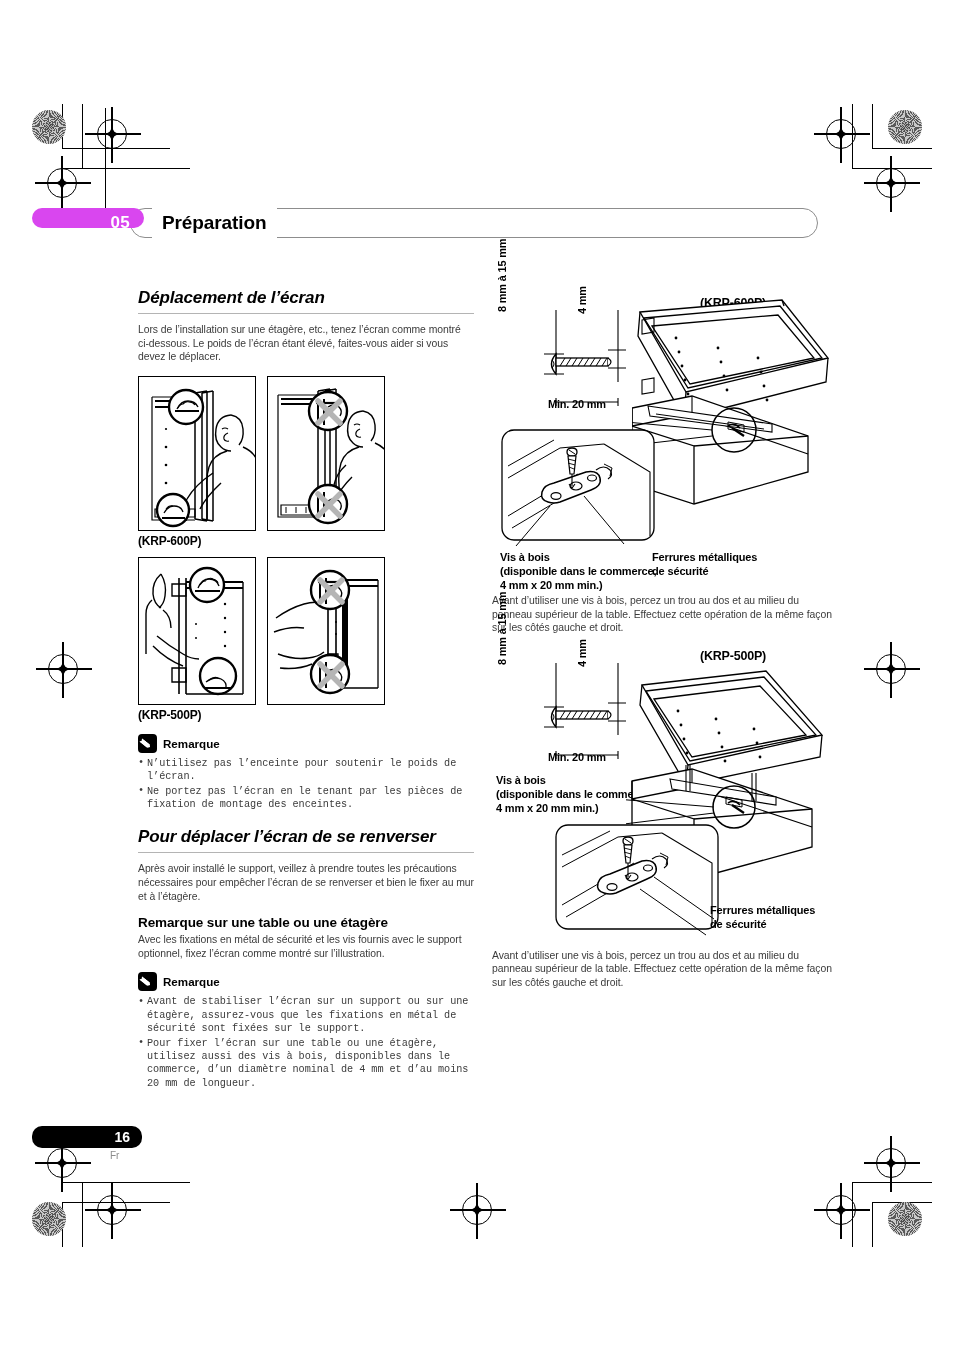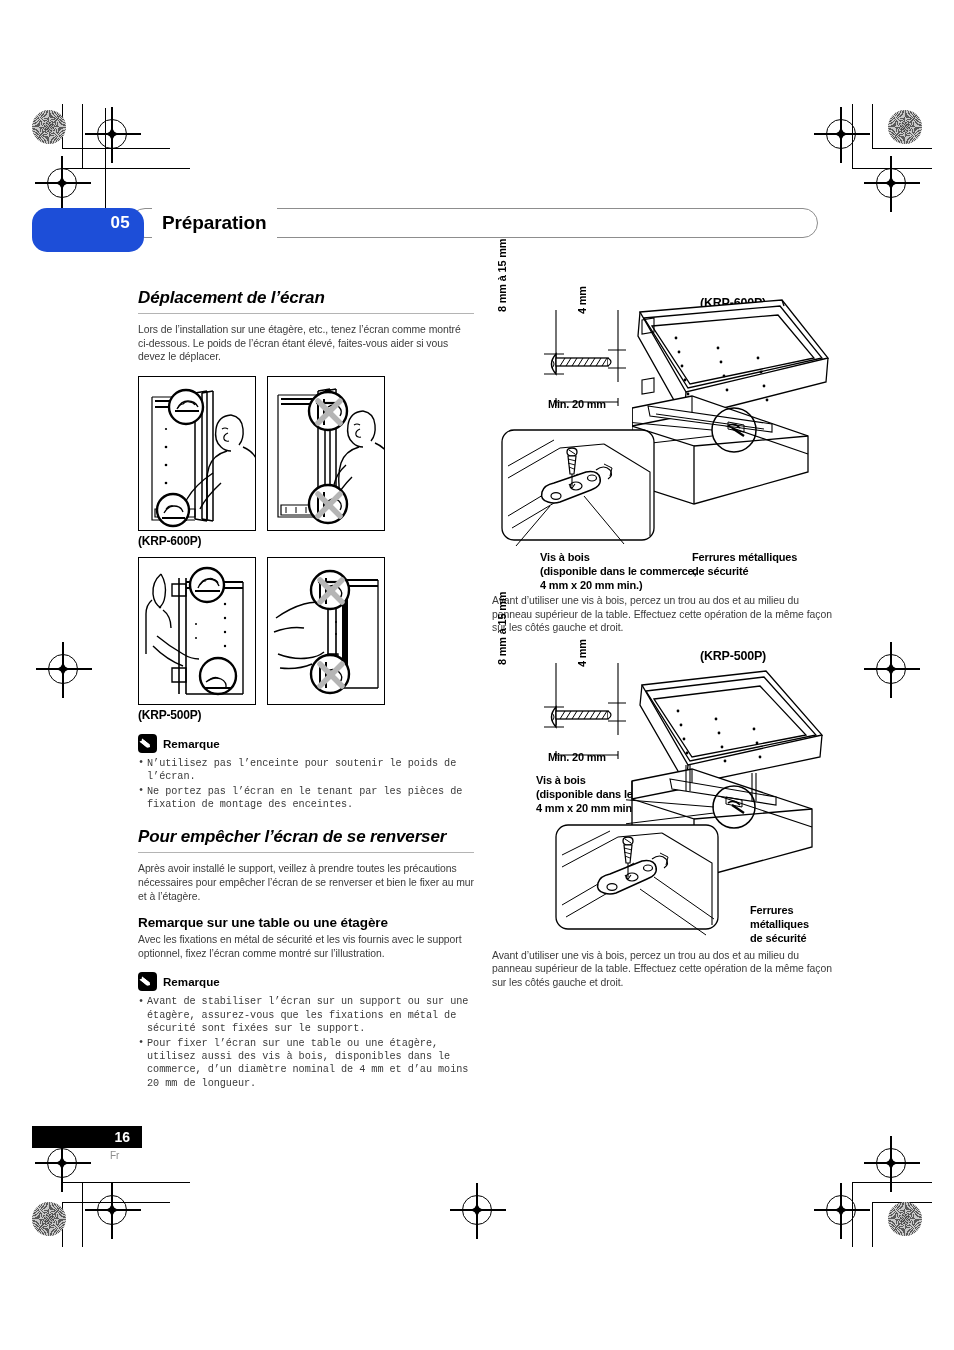--- a/index.html
+++ b/index.html
@@ -59,22 +59,22 @@
 
   
   .chapter-bar {
     position: absolute;
     left: 32px; top: 208px;
     width: 786px; height: 30px;
   }
   .chapter-num {
     position: absolute;
     left: 0; top: 0;
-    width: 112px; height: 44px;
-    background: #1d4ed8;
+    width: 112px; height: 20px;
+    background: #d946ef;
     border-radius: 15px;
     color: #fff;
     font-weight: bold;
     font-size: 17px;
     line-height: 30px;
     text-align: right;
     padding-right: 14px;
     box-sizing: border-box;
     letter-spacing: .3px;
   }
@@ -198,21 +198,20 @@
     margin-top: 3px;
     letter-spacing: -.2px;
   }
 
   
   .fig-caption {
     font-size: 11.6px;
     font-weight: bold;
     line-height: 14.5px;
     letter-spacing: -.15px;
-    margin-left: 40px;
   }
   .fig-caption.small { font-size: 11px; line-height: 14px; }
   .dim-label {
     font-size: 11px;
     font-weight: bold;
     letter-spacing: -.2px;
     white-space: nowrap;
   }
   .dim-vert {
     transform: rotate(-90deg);
@@ -224,21 +223,21 @@
     font-weight: bold;
     letter-spacing: -.2px;
   }
 
   
   .footer-pill {
     position: absolute;
     left: 32px; top: 1126px;
     width: 110px; height: 22px;
     background: #000;
-    border-radius: 0;
+    border-radius: 10px;
     color: #fff;
     font-size: 14px;
     font-weight: bold;
     line-height: 22px;
     text-align: right;
     padding-right: 12px;
     box-sizing: border-box;
   }
   .footer-lang {
     position: absolute;
@@ -512,21 +511,21 @@
       <div class="note-head">
         <span class="pencil-icon"></span>
         <span class="note-title">Remarque</span>
       </div>
       <ul class="note-list">
         <li>N’utilisez pas l’enceinte pour soutenir le poids de l’écran.</li>
         <li>Ne portez pas l’écran en le tenant par les pièces de fixation de montage des enceintes.</li>
       </ul>
     </div>
 
-    <h2 class="sec big" style="margin-top:16px;">Pour empêcher l’écran de se renverser</h2>
+    <h2 class="sec big" style="margin-top:16px;">Pour déplacer l’écran de se renverser</h2>
     <p class="body">Après avoir installé le support, veillez à prendre toutes les précautions nécessaires pour empêcher l’écran de se renverser et bien le fixer au mur et à l’étagère.</p>
 
     <h3 class="sub">Remarque sur une table ou une étagère</h3>
     <p class="body" style="margin-top:3px;">Avec les fixations en métal de sécurité et les vis fournis avec le support optionnel, fixez l’écran comme montré sur l’illustration.</p>
 
     <div class="note">
       <div class="note-head">
         <span class="pencil-icon"></span>
         <span class="note-title">Remarque</span>
       </div>

